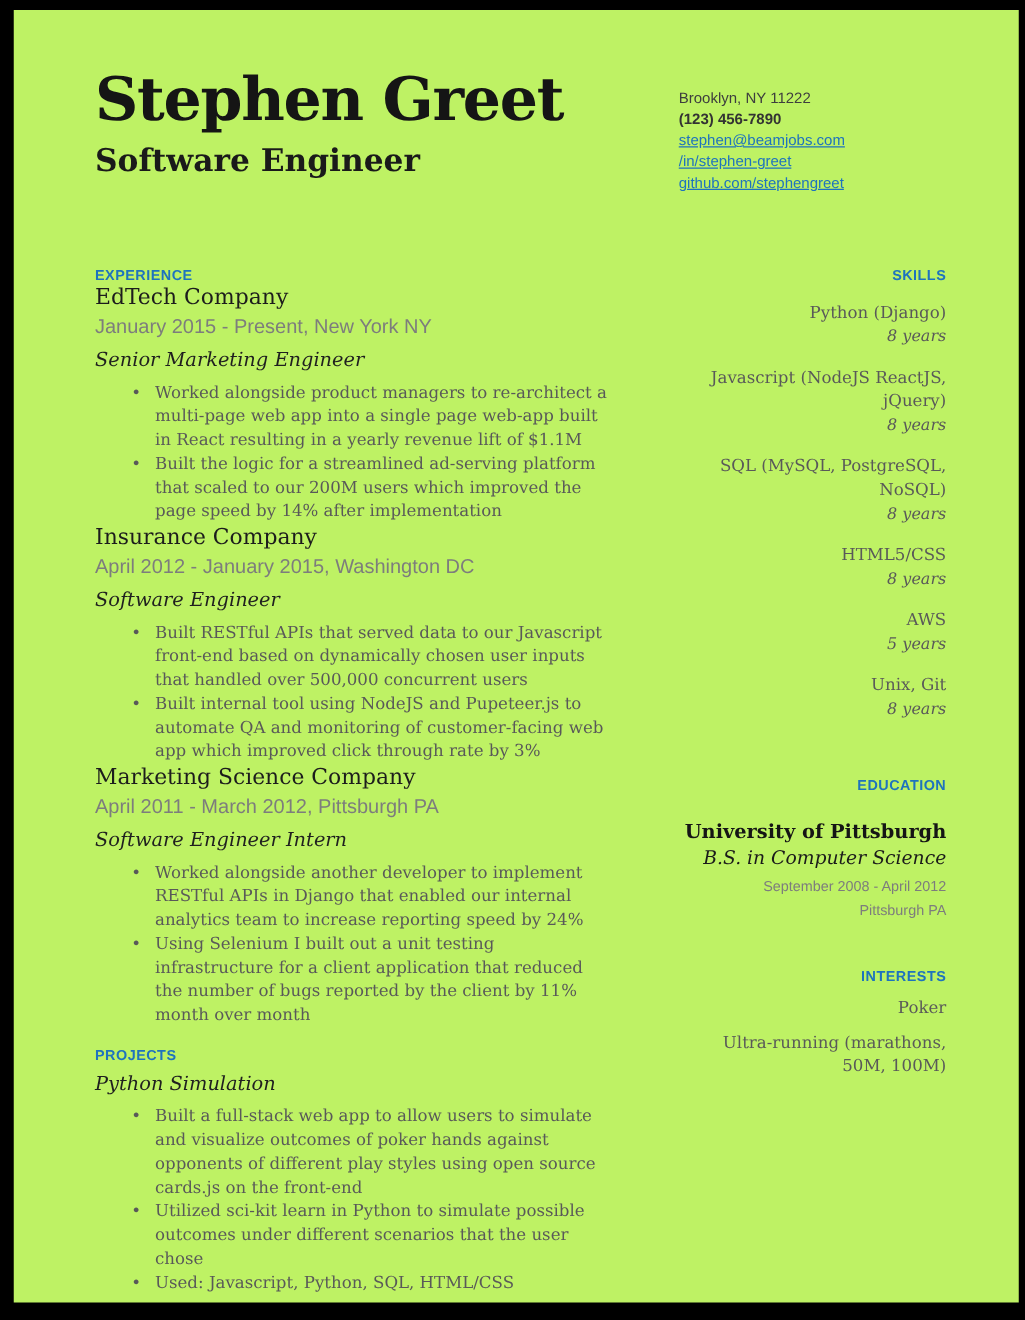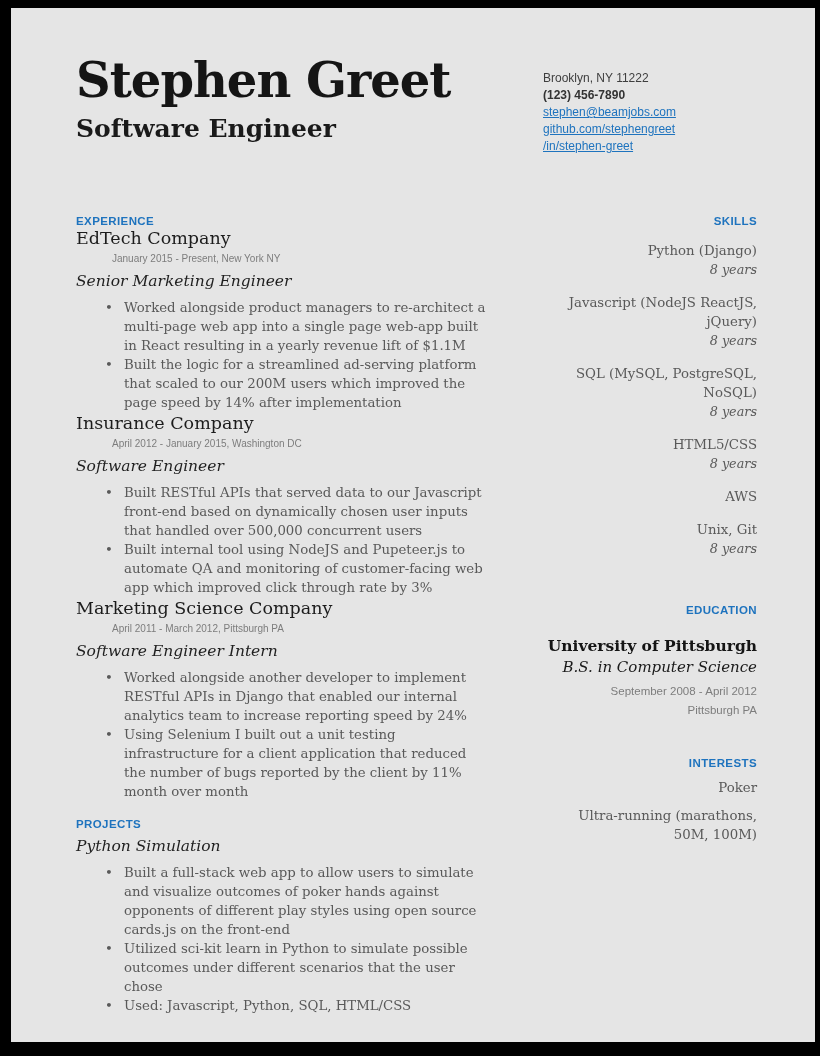--- a/index.html
+++ b/index.html
@@ -5,21 +5,21 @@
   * { margin: 0; padding: 0; box-sizing: border-box; }
   html, body { width: 820px; height: 1056px; }
   body {
     background: #000;
     font-family: "Liberation Sans", sans-serif;
     position: relative;
   }
   .page {
     position: absolute;
     left: 11px; top: 8px; right: 5px; bottom: 14px;
-    background: #e5e5e5;
+    background: #bef264;
     padding: 48px 58px 30px 65px;
     overflow: hidden;
   }
   
   .header { display: flex; }
   .header-left { flex: 1; }
   .name {
     font-family: "DejaVu Serif", "Liberation Serif", serif;
     font-weight: 700;
     font-size: 48px;
@@ -59,24 +59,23 @@
   }
   
   .company {
     font-family: "DejaVu Serif", "Liberation Serif", serif;
     font-weight: 400;
     font-size: 17.5px;
     color: #1c1c1c;
     margin-top: 1px;
   }
   .dates {
-    font-size: 10px;
+    font-size: 16px;
     color: #7d7d7d;
     margin-top: 5px;
-    margin-left: 36px;
   }
   .role {
     font-family: "DejaVu Serif", "Liberation Serif", serif;
     font-style: italic;
     font-size: 15.5px;
     color: #1f1f1f;
     margin-top: 8px;
   }
   ul.bullets {
     list-style: none;
@@ -155,22 +154,22 @@
 
   <div class="header">
     <div class="header-left">
       <div class="name">Stephen Greet</div>
       <div class="job-title">Software Engineer</div>
     </div>
     <div class="contact">
       <div>Brooklyn, NY 11222</div>
       <div class="phone">(123) 456-7890</div>
       <a href="#">stephen@beamjobs.com</a>
+      <a href="#">/in/stephen-greet</a>
       <a href="#">github.com/stephengreet</a>
-      <a href="#">/in/stephen-greet</a>
     </div>
   </div>
 
   <div class="main">
 
     <div class="col-left">
 
       <div class="section-label">EXPERIENCE</div>
 
       <div>
@@ -231,20 +230,21 @@
       <div class="skill">
         <div class="skill-name">SQL  (MySQL, PostgreSQL, NoSQL)</div>
         <div class="skill-years">8 years</div>
       </div>
       <div class="skill">
         <div class="skill-name">HTML5/CSS</div>
         <div class="skill-years">8 years</div>
       </div>
       <div class="skill">
         <div class="skill-name">AWS</div>
+        <div class="skill-years">5 years</div>
       </div>
       <div class="skill">
         <div class="skill-name">Unix, Git</div>
         <div class="skill-years">8 years</div>
       </div>
 
       <div class="section-label education-label">EDUCATION</div>
       <div class="school">University of Pittsburgh</div>
       <div class="degree">B.S. in Computer Science</div>
       <div class="edu-dates">September 2008 - April 2012</div>

